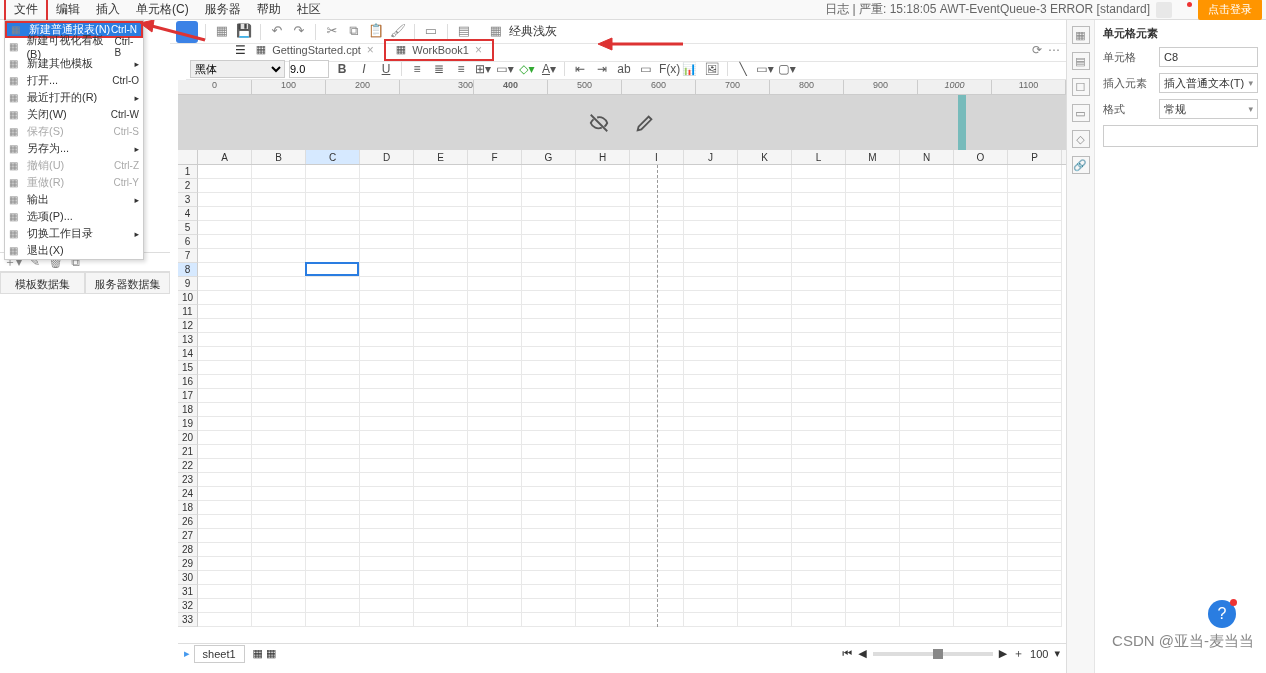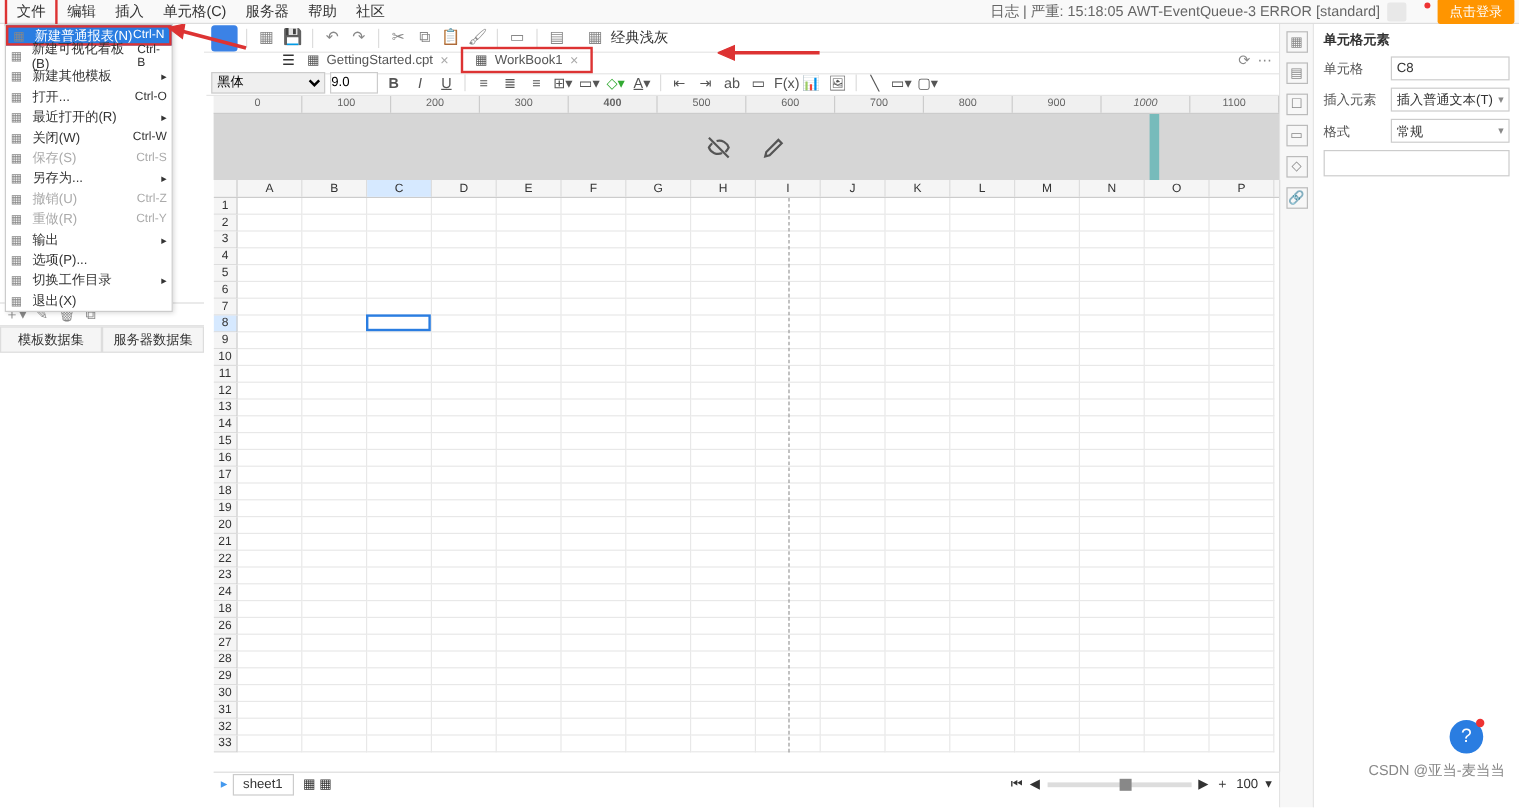--- a/index.html
+++ b/index.html
@@ -38,21 +38,21 @@
 .tool1 .theme { margin-left:10px; display:flex; align-items:center; gap:4px; }
 
 
 .doctabs { position:absolute; left:225px; top:38px; right:200px; height:24px; display:flex; align-items:center; border-bottom:1px solid #e5e5e5; }
 .doctabs .dtab { display:flex; align-items:center; height:22px; padding:0 10px; gap:6px; font-size:11px; color:#555; }
 .doctabs .dtab .x { color:#aaa; font-size:12px; }
 .doctabs .dtab.hl { border:2px solid #d33; }
 .doctabs .right { margin-left:auto; display:flex; gap:6px; padding-right:6px; color:#888; }
 
 
-.fmt { position:absolute; left:172px; top:58px; right:200px; height:22px; display:flex; align-items:center; gap:4px; border-bottom:1px solid #e5e5e5; padding:0 4px; }
+.fmt { position:absolute; left:186px; top:58px; right:200px; height:22px; display:flex; align-items:center; gap:4px; border-bottom:1px solid #e5e5e5; padding:0 4px; }
 .fmt select,.fmt input { height:18px; font-size:11px; border:1px solid #ccc; }
 .fmt .fontsel { width:95px; }
 .fmt .sizesel { width:40px; }
 .fmt .btn { width:18px; height:18px; text-align:center; line-height:18px; color:#555; font-size:12px; }
 .fmt .sep-v { width:1px; height:14px; background:#ddd; margin:0 2px; }
 
 
 .ruler { position:absolute; left:178px; top:80px; right:200px; height:15px; background:#f0f0f0; border-bottom:1px solid #ccc; display:flex; font-size:9px; color:#666; }
 .ruler div { position:relative; border-right:1px solid #ccc; text-align:center; }
 
@@ -89,21 +89,21 @@
 .rprops { flex:1; padding:6px 8px; font-size:11px; }
 .rprops .title { font-weight:bold; margin-bottom:6px; }
 .rprops .prow { display:flex; align-items:center; margin-bottom:6px; gap:6px; }
 .rprops .prow label { width:50px; color:#555; }
 .rprops .prow .val { flex:1; height:20px; border:1px solid #ccc; padding:2px 4px; display:flex; align-items:center; justify-content:space-between; }
 .rprops .prow .arr { font-size:9px; color:#888; }
 .rprops .big { height:22px; border:1px solid #ccc; margin-top:4px; }
 
 
 .redarrow { position:absolute; stroke:#d33; fill:#d33; z-index:60; pointer-events:none; }
-.watermark { position:absolute; right:12px; bottom:22px; font-size:12px; color:#888; }
+.watermark { position:absolute; right:12px; bottom:22px; font-size:15px; color:#888; }
 .helpfab { position:absolute; right:30px; bottom:45px; width:28px; height:28px; background:#2a7de1; border-radius:50%; color:#fff; text-align:center; line-height:28px; font-size:16px; }
 .helpfab:after { content:""; position:absolute; top:-1px; right:-1px; width:7px; height:7px; background:#e33; border-radius:50%; }
 
 
 .vscroll { position:absolute; right:186px; top:150px; bottom:30px; width:14px; background:#f2f2f2; border-left:1px solid #ddd; }
 .vscroll .thumb { position:absolute; left:2px; right:2px; top:2px; height:270px; background:#c8c8c8; }
 </style>
 </head>
 <body>
 
@@ -272,21 +272,21 @@
   <span class="sep-v"></span>
   <span class="btn">╲</span>
   <span class="btn">▭▾</span>
   <span class="btn">▢▾</span>
 </div>
 
 <div class="ruler" id="ruler">
     <div style="width: 74px;">0</div>
     <div style="width: 74px;">100</div>
     <div style="width: 74px;">200</div>
-    <div style="width: 74px;">300</div>
+    <div style="width: 74px; text-align: right;">300</div>
     <div style="width: 74px; font-weight: bold;">400</div>
     <div style="width: 74px;">500</div>
     <div style="width: 74px;">600</div>
     <div style="width: 74px;">700</div>
     <div style="width: 74px;">800</div>
     <div style="width: 74px;">900</div>
     <div style="width: 74px; font-style: italic;">1000</div>
     <div style="width: 74px;">1100</div>
   </div>
 

